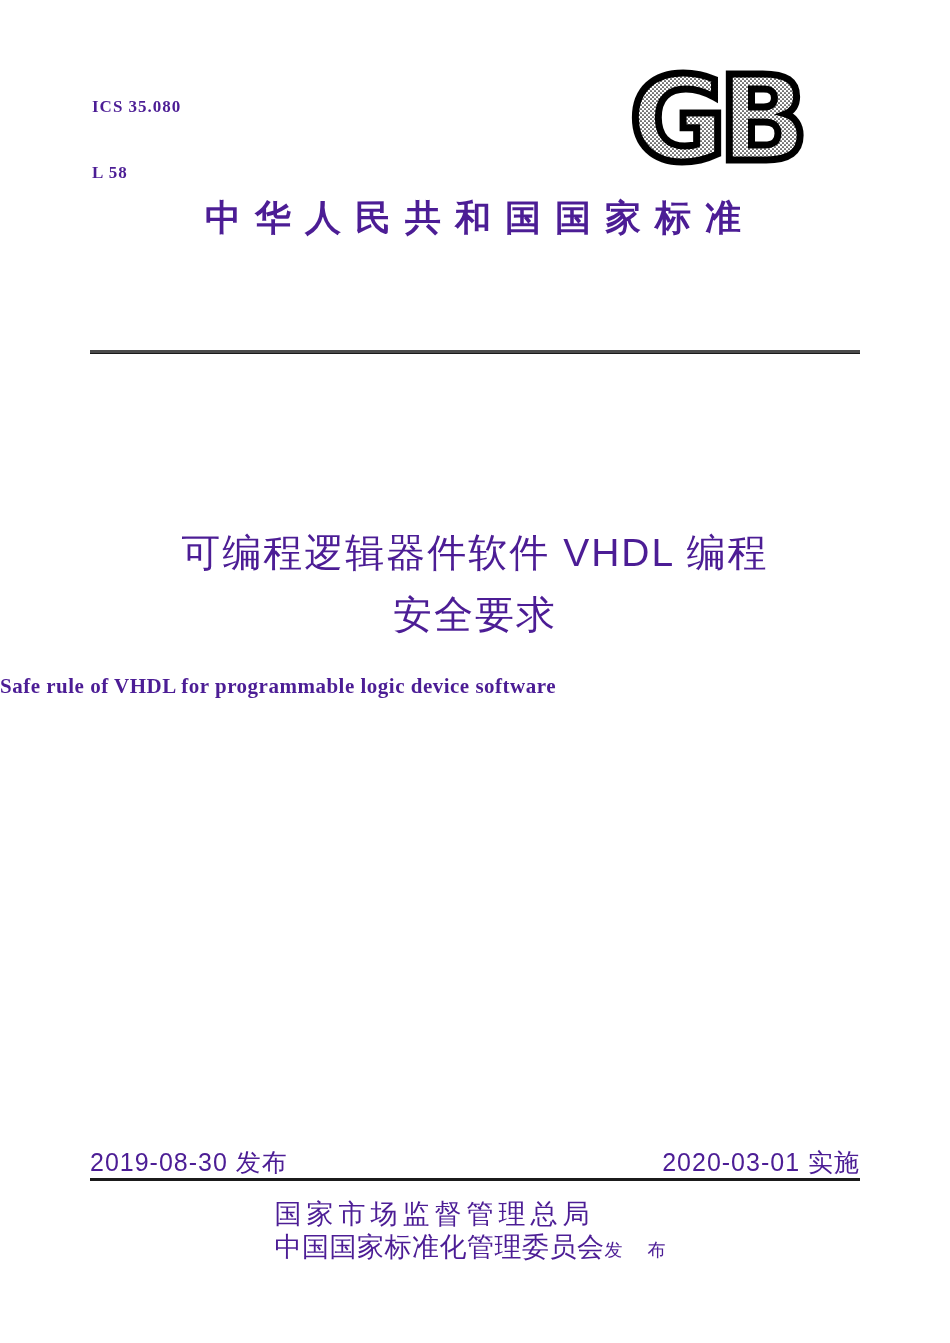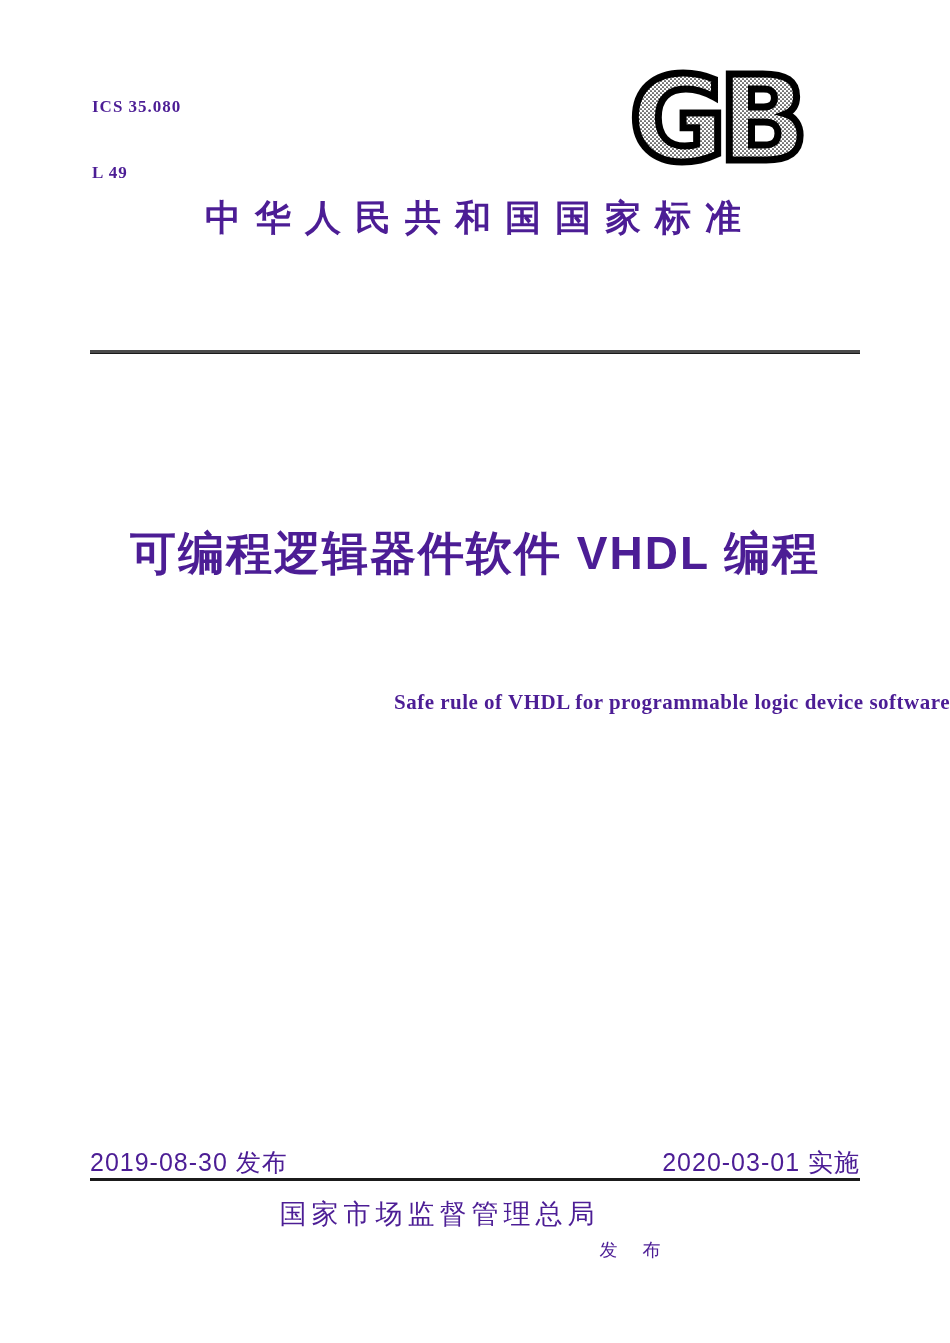--- a/index.html
+++ b/index.html
@@ -75,38 +75,37 @@
   }
 
   
   .main-title {
     position: absolute;
     top: 522px;
     left: 0;
     width: 100%;
     text-align: center;
     font-family: "Liberation Sans", sans-serif;
-    font-weight: bold;
-    font-size: 46px;
+    font-weight: normal;
+    font-size: 39px;
     line-height: 62px;
     letter-spacing: 2px;
   }
 
   
   .en-subtitle {
     position: absolute;
     top: 674px;
     left: 0;
     width: 100%;
-    text-align: right;
+    text-align: left;
     font-family: "Liberation Serif", serif;
     font-weight: bold;
     font-size: 21px;
     letter-spacing: 0.5px;
-    margin-top: 16px;
   }
 
   
   .date-row {
     position: absolute;
     top: 1146px;
     left: 90px;
     width: 770px;
     display: flex;
     justify-content: space-between;
@@ -152,52 +151,54 @@
     margin-top: 36px;
   }
 </style>
 </head>
 <body>
 
 <div class="page">
 
   <div class="ics-block">
     <div>ICS 35.080</div>
-    <div>L 49</div>
+    <div>L 58</div>
   </div>
 
   <svg class="gb-logo" viewBox="0 0 190 106" xmlns="http://www.w3.org/2000/svg">
     <defs>
       <pattern id="halftone" width="4" height="4" patternUnits="userSpaceOnUse">
         <rect width="4" height="4" fill="#ffffff"></rect>
         <circle cx="1" cy="1" r="0.85" fill="#000000"></circle>
         <circle cx="3" cy="3" r="0.85" fill="#000000"></circle>
       </pattern>
     </defs>
     <text x="95" y="96" text-anchor="middle" font-family="'DejaVu Sans', sans-serif" font-weight="bold" font-size="118" letter-spacing="-8" fill="url(#halftone)" stroke="#000000" stroke-width="7">GB</text>
   </svg>
 
   <div class="nat-title">中华人民共和国国家标准</div>
 
 
   <div class="rule-top"></div>
 
   <div class="main-title">
     <div>可编程逻辑器件软件 VHDL 编程</div>
+    <div>安全要求</div>
   </div>
 
   <div class="en-subtitle">Safe rule of VHDL for programmable logic device software</div>
 
   <div class="date-row">
     <span>2019-08-30 发布</span>
     <span>2020-03-01 实施</span>
   </div>
 
   <div class="rule-bottom"></div>
 
   <div class="issuer-row">
     <div class="issuer-lines">
       <div class="issuer-line1">国家市场监督管理总局</div>
+      <div class="issuer-line2">中国国家标准化管理委员会</div>
     </div>
     <div class="publish-label">发 布</div>
   </div>
 
 </div>
 
 </body></html>

